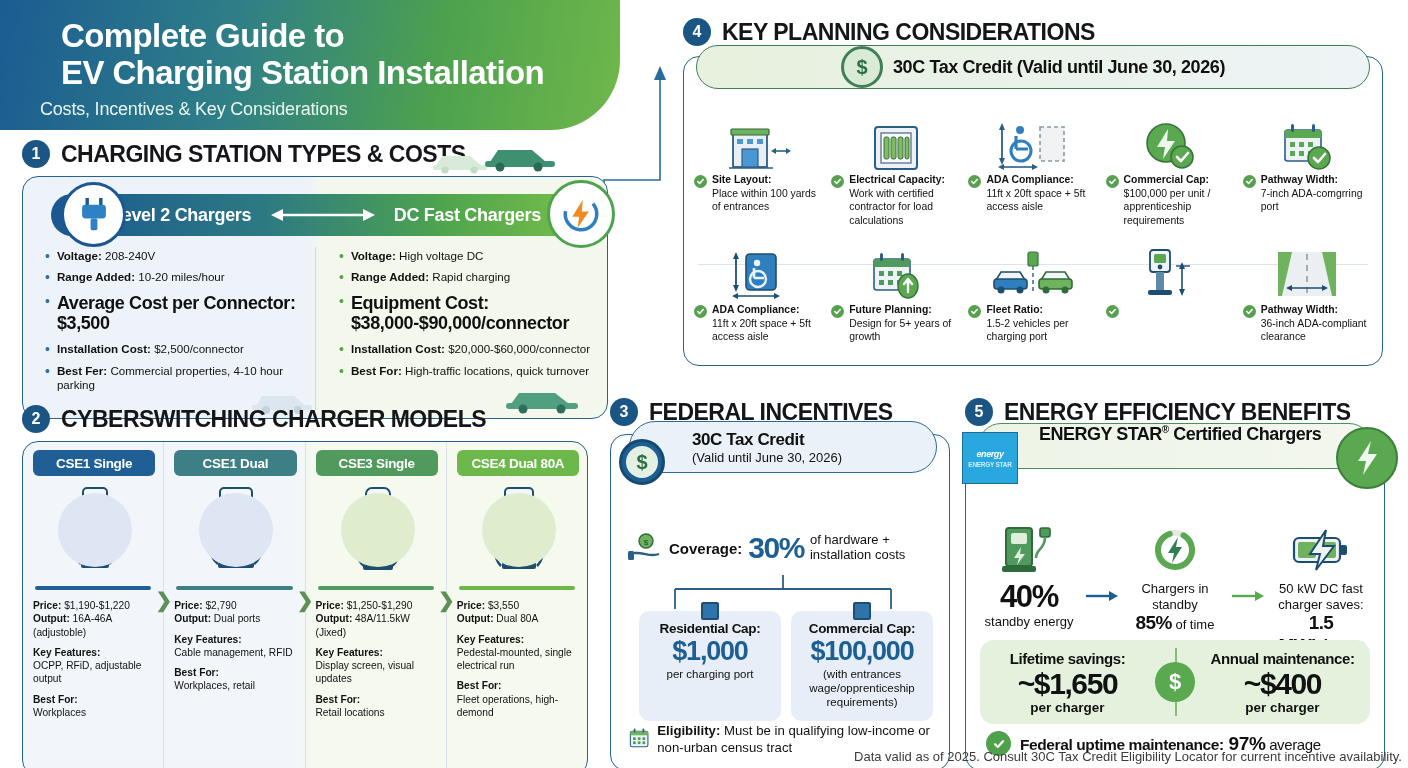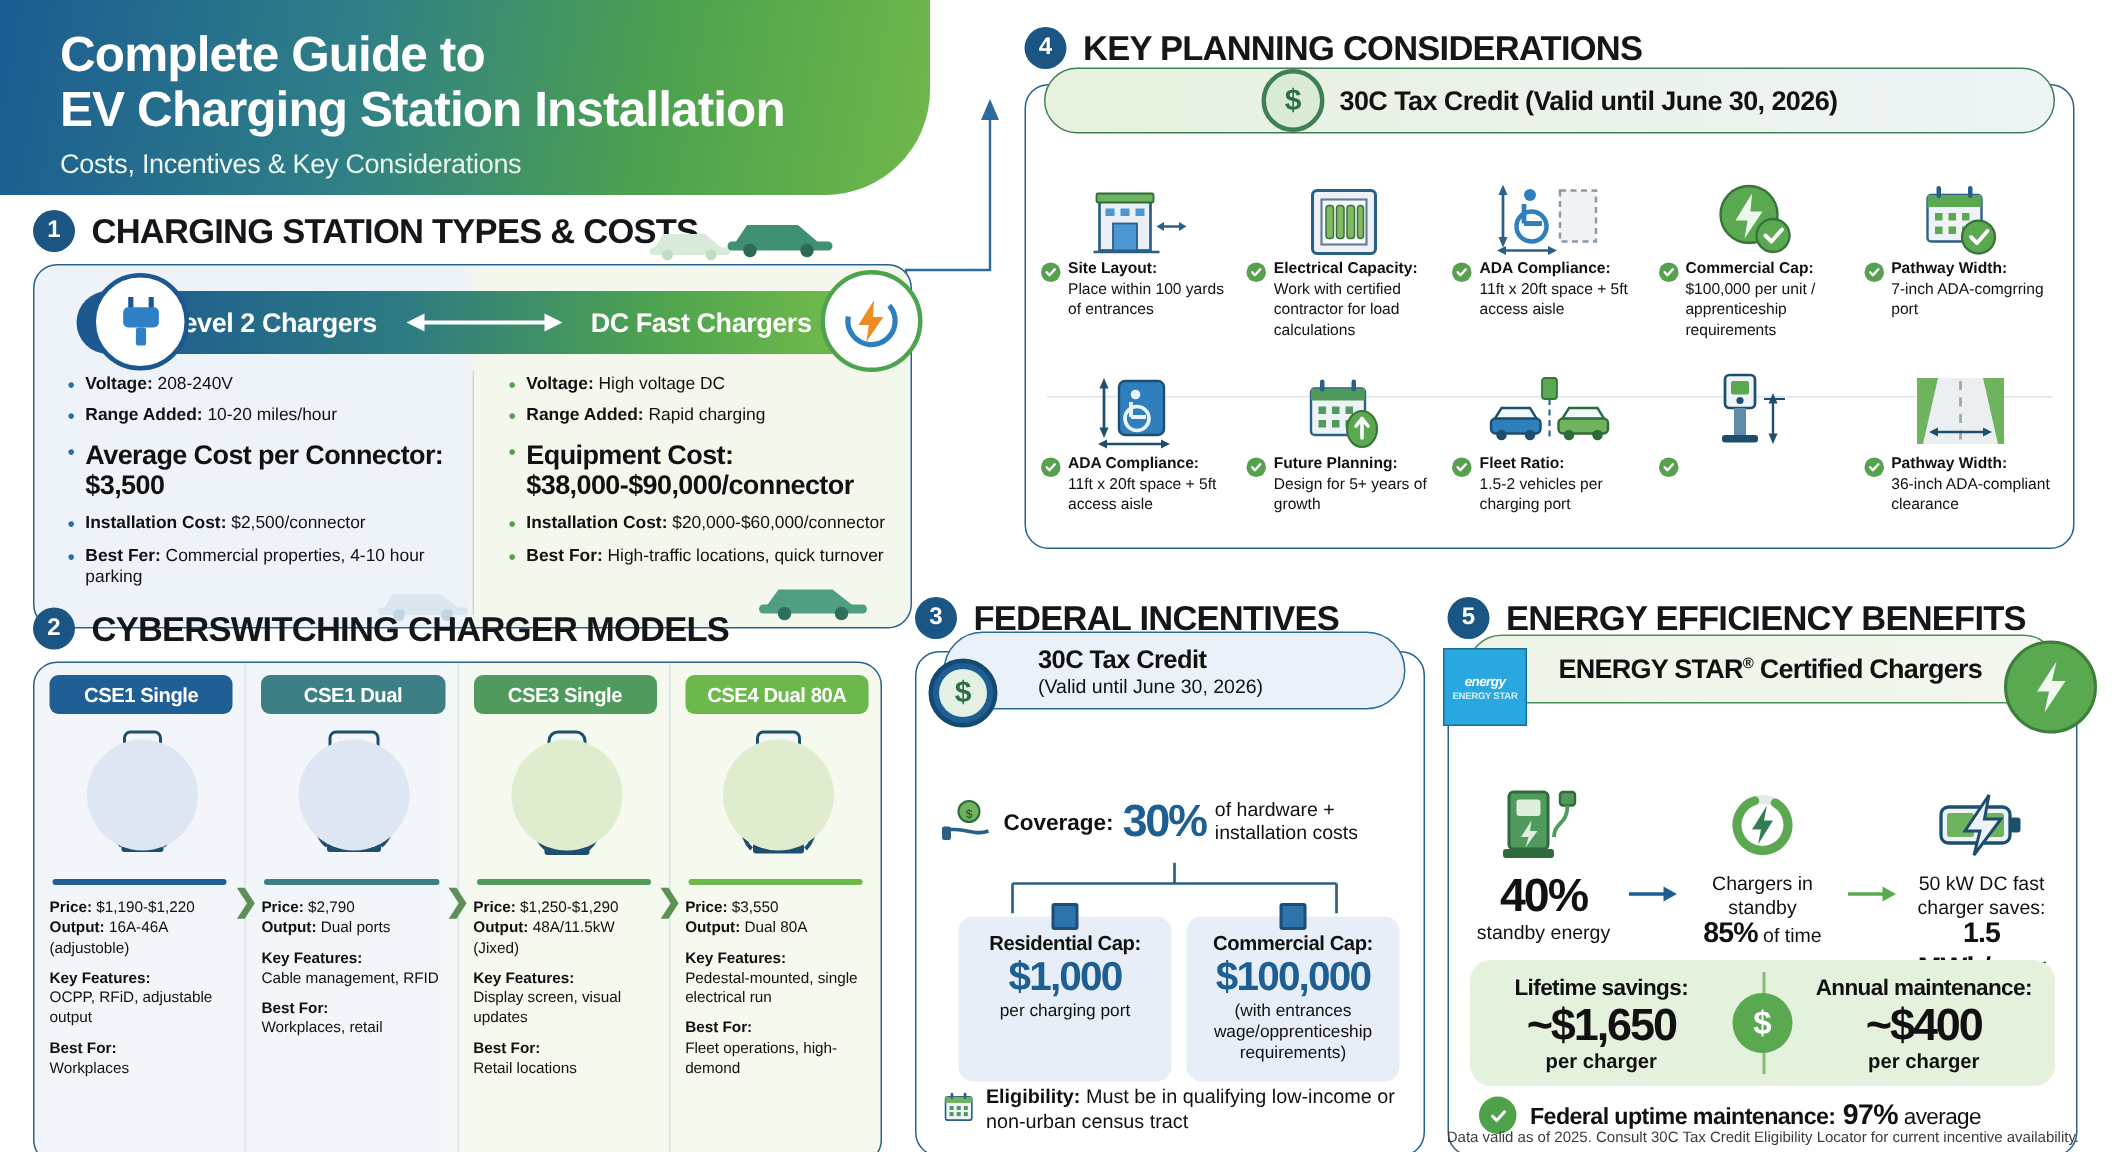--- a/index.html
+++ b/index.html
@@ -15,20 +15,21 @@
   
   .header {
     position: absolute; left: 0; top: 0; width: 620px; height: 130px;
     background: linear-gradient(100deg, #1b5c92 0%, #2f7f87 38%, #4da14e 70%, #6fb84a 100%);
     border-bottom-right-radius: 70px;
     padding: 18px 0 0 40px;
   }
   .header h1 {
     color: #ffffff; font-size: 33px; line-height: 1.12; font-weight: 800;
     letter-spacing: -0.6px;
+    margin-left: 21px;
   }
   .header .sub {
     color: #eaf6ee; font-size: 18px; margin-top: 7px; font-weight: 400;
     letter-spacing: -0.2px;
   }
 
   
   .sec-head { display: flex; align-items: center; gap: 11px; }
   .badge {
     width: 28px; height: 28px; border-radius: 50%;
@@ -158,21 +159,21 @@
   .s4txt { font-size: 10.4px; line-height: 1.3; text-align: left; flex: 1; }
   .s4txt b { font-weight: 800; }
   .s4div { position: absolute; left: 14px; right: 14px; top: 207px; height: 1px; background: #dde5ec; }
 
   
   #sec5 { position: absolute; left: 965px; top: 398px; width: 420px; }
   #s5panel { position: relative; margin-top: 8px; height: 337px; background: #fff; }
   .es-banner {
     position: absolute; left: 12px; right: 12px; top: -12px; height: 46px; border-radius: 23px;
     border: 1.4px solid #4b8f5a; background: linear-gradient(90deg,#edf4e6 0%, #f3f7ee 100%);
-    display: flex; align-items: center; padding-left: 60px;
+    display: flex; align-items: flex-start; padding-left: 60px;
   }
   .es-logo { position: absolute; left: -4px; top: -3px; width: 56px; height: 52px; background: #29a8e0;
      border: 1.5px solid #1b6f96; display: flex; flex-direction: column; align-items: center; justify-content: center;}
   .es-logo .l1 { color: #fff; font-size: 9px; font-style: italic; font-weight: 700; letter-spacing: -0.4px;}
   .es-logo .l2 { color: #cfeefc; font-size: 6.4px; font-weight: 700; letter-spacing: -0.2px; margin-top: 2px;}
   .es-ttl { font-size: 18px; font-weight: 800; letter-spacing: -0.5px; }
   .es-ttl sup { font-size: 10px; }
   .es-bolt { position: absolute; right: -14px; top: -8px; width: 62px; height: 62px; border-radius: 50%;
      background: #5aa84f; border: 2.5px solid #3c7e3a; display: flex; align-items: center; justify-content: center;}
   .flow { position: absolute; left: 10px; right: 10px; top: 84px; display: flex; align-items: flex-start; }
@@ -192,21 +193,21 @@
      display: flex; align-items: center; justify-content: center; font-size: 22px; font-weight: 800; flex: 0 0 auto;
      z-index: 3;}
   .sav-vline { position: absolute; left: 50%; top: 8px; bottom: 8px; width: 1.6px; background: #86bb78; }
   .uptime { position: absolute; left: 20px; right: 14px; bottom: 14px; display: flex; align-items: center; gap: 9px;}
   .uptime .bigchk { width: 25px; height: 25px; border-radius: 50%; background: #4fa24a;
      display: flex; align-items: center; justify-content: center; flex: 0 0 auto;}
   .uptime .t { font-size: 15.5px; font-weight: 800; letter-spacing: -0.4px; }
   .uptime .t .pct { font-size: 19px; }
   .uptime .t .avg { font-weight: 400; font-size: 15px; }
 
-  .footnote { position: absolute; right: 22px; bottom: 4px; font-size: 10px; color: #3b3b3b; text-align: center; }
+  .footnote { position: absolute; right: 6px; bottom: 4px; font-size: 13px; color: #3b3b3b; text-align: center; }
 
   
   .connector { position: absolute; left: 600px; top: 60px; width: 96px; height: 240px; }
 
   
   .car-dec { position: absolute; }
 </style>
 </head>
 <body>
 

